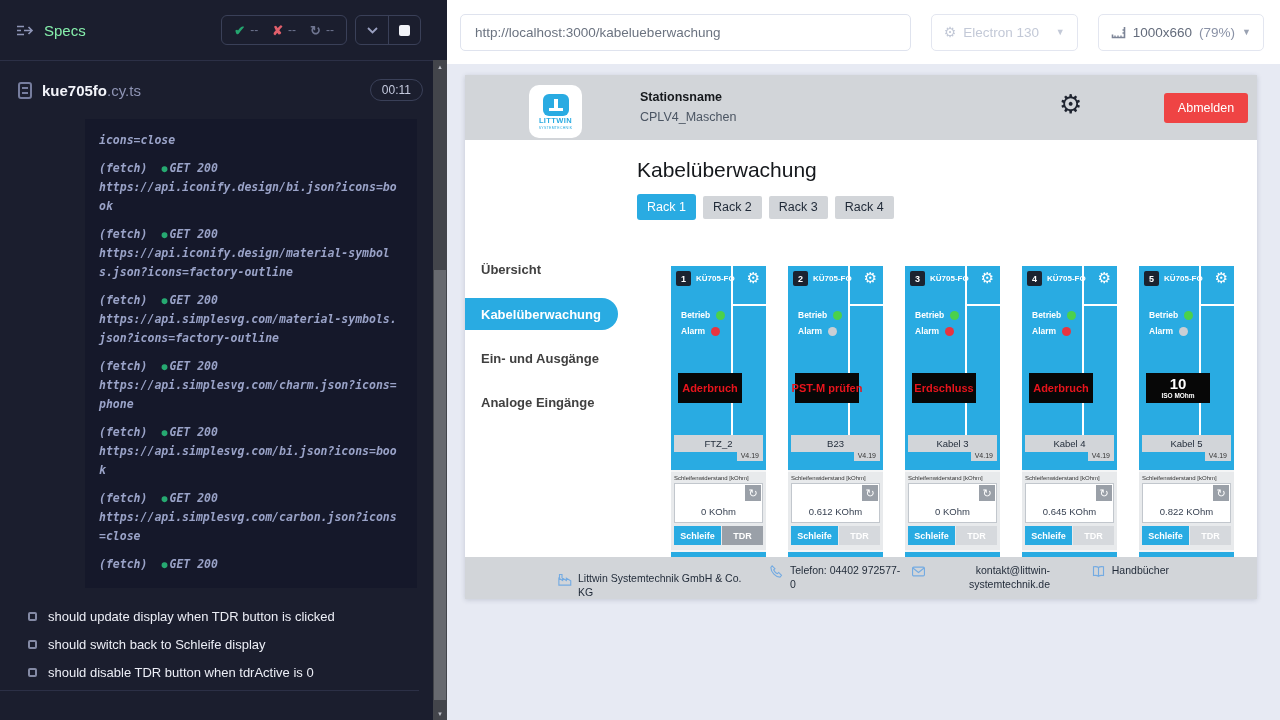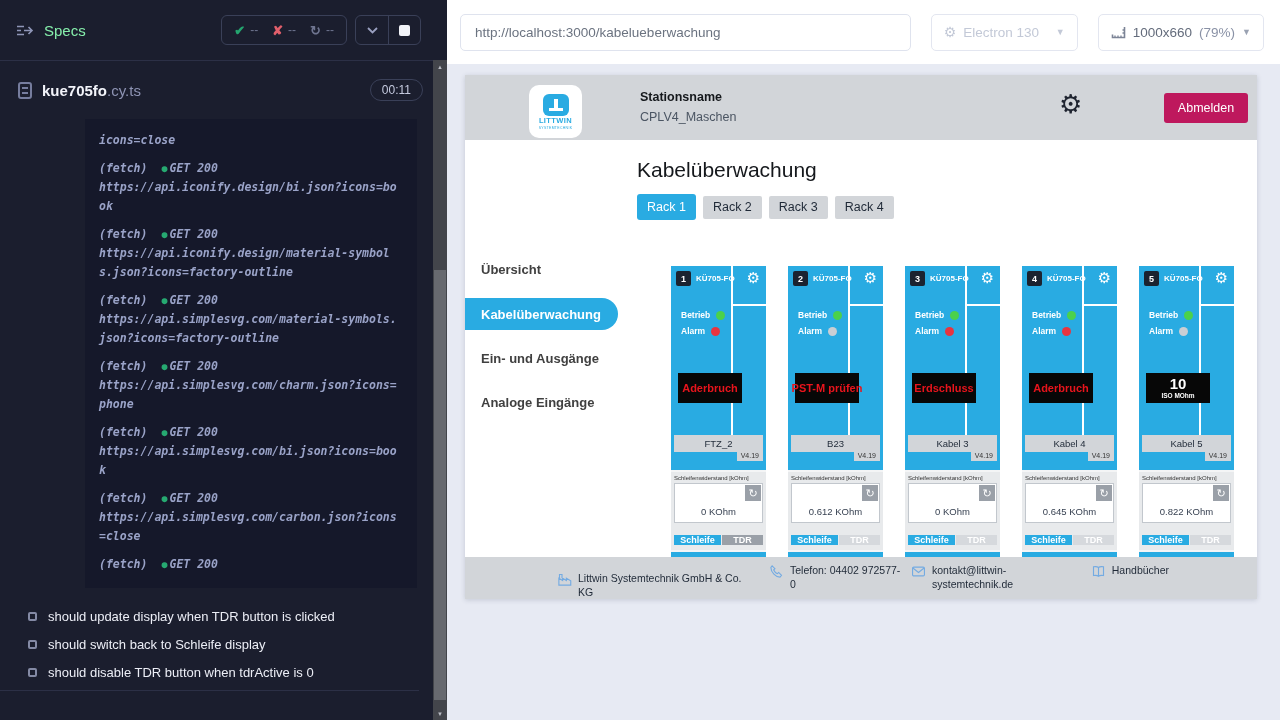--- a/index.html
+++ b/index.html
@@ -65,21 +65,21 @@
   .logo-tile { position:absolute; left:64px; top:10px; width:53px; height:53px; background:#fff; border-radius:10px; display:flex; flex-direction:column; align-items:center; justify-content:center; gap:1px; }
   .logo-mark { width:26px; height:22px; background:#29abe2; border-radius:6px; position:relative; }
   .logo-mark::before { content:""; position:absolute; left:6px; bottom:5px; width:14px; height:3px; background:#fff; }
   .logo-mark::after { content:""; position:absolute; left:11px; bottom:8px; width:4px; height:9px; background:#fff; }
   .logo-text { font-size:7.5px; font-weight:bold; color:#29abe2; letter-spacing:.4px; line-height:8px; }
   .logo-sub { font-size:3.5px; color:#29abe2; letter-spacing:.3px; line-height:4px; }
   .station-block { position:absolute; left:175px; top:13px; }
   .station-label { font-size:12.5px; font-weight:bold; color:#15181c; line-height:18px; }
   .station-value { font-size:12.5px; color:#4b5563; line-height:22px; }
   .header-gear { position:absolute; left:594px; top:14px; font-size:26px; color:#1f2430; line-height:30px; cursor:pointer; }
-  .logout-btn { position:absolute; left:699px; top:18px; width:84px; height:30px; background:#be185d; color:#fff; border:none; border-radius:3px; font-size:12.5px; font-family:"Liberation Sans",sans-serif; cursor:pointer; }
+  .logout-btn { position:absolute; left:699px; top:18px; width:84px; height:30px; background:#ef4444; color:#fff; border:none; border-radius:3px; font-size:12.5px; font-family:"Liberation Sans",sans-serif; cursor:pointer; }
 
   .app-sidebar { position:absolute; left:0; top:65px; width:155px; bottom:42px; background:#fff; }
   .side-item { position:absolute; left:16px; font-size:13px; font-weight:bold; color:#404040; cursor:pointer; }
   .side-item.i0 { top:122px; }
   .side-item.i2 { top:211px; }
   .side-item.i3 { top:255px; }
   .side-item-active { position:absolute; left:0; top:158px; width:153px; height:32px; background:#29abe2; border-radius:0 16px 16px 0; color:#fff; font-size:13px; font-weight:bold; display:flex; align-items:center; padding-left:16px; cursor:pointer; }
 
   .app-main-title { position:absolute; left:172px; top:83px; font-size:21px; color:#15181c; }
   .rack-tabs { position:absolute; left:172px; top:119px; display:flex; align-items:center; gap:7px; }
@@ -107,35 +107,35 @@
   .status-text { color:#e8141c; font-weight:bold; font-size:11px; white-space:nowrap; }
   .iso-value { color:#fff; font-weight:bold; font-size:15px; line-height:16px; }
   .iso-unit { color:#fff; font-weight:bold; font-size:6.5px; line-height:8px; }
   .card-name { position:absolute; left:3px; right:3px; top:156px; height:17px; background:#d2d5d9; color:#1f2937; font-size:9.5px; display:flex; align-items:center; justify-content:center; z-index:2;margin-top:13px; }
   .card-version { position:absolute; right:3px; top:184px; background:#d2d5d9; color:#333; font-size:7px; padding:2px 4px; }
   .card-panel { position:absolute; left:0; right:0; top:204px; height:82px; background:#e8eaec; border-top:2px solid #f4f5f6; border-bottom:2px solid #f4f5f6; }
   .panel-label { font-size:6px; color:#333; padding:3px 3px 2px 3px; white-space:nowrap; overflow:hidden; }
   .panel-value-box { position:relative; margin:0 3px; height:40px; background:#fff; border:1px solid #c2c7cd; }
   .refresh-btn { position:absolute; top:1px; right:1px; width:16px; height:16px; background:#9aa0a8; color:#fff; border:none; font-size:11px; line-height:16px; text-align:center; cursor:pointer; padding:0; }
   .panel-value { position:absolute; left:0; right:0; bottom:5px; text-align:center; font-size:9.5px; color:#374151; }
-  .panel-buttons { display:flex; margin:3px 3px 15px 3px; height:19px; gap:1px;align-items:flex-end; }
+  .panel-buttons { display:flex; margin:3px 3px 15px 3px; height:19px; gap:1px; }
   .btn-schleife { flex:1.15; background:#29abe2; color:#fff; border:none; font-size:9px; font-weight:bold; font-family:"Liberation Sans",sans-serif; cursor:pointer; }
   .btn-tdr { flex:1; border:none; font-size:9px; font-weight:bold; color:#fff; font-family:"Liberation Sans",sans-serif; cursor:pointer; }
   .btn-tdr.on { background:#9aa0a8; }
   .btn-tdr.off { background:#d6d9dd; }
 
   
   .app-footer { position:absolute; left:0; right:0; bottom:0; height:42px; background:#d2d5d9; z-index:5; display:flex; padding:6px 88px 0 92px; }
   .foot-item { display:flex; gap:6px; font-size:10.5px; line-height:14px; color:#1f2937; }
   .foot-item svg { flex:0 0 auto; margin-top:1px; }
   .foot-company { width:212px;margin-top:8px; }
   .foot-company .foot-text { width:178px; }
   .foot-phone { width:142px; }
   .foot-phone .foot-text { width:112px; }
-  .foot-email { width:160px; }
+  .foot-email { width:160px;text-align:right; }
   .foot-email .foot-text { width:118px; overflow-wrap:anywhere; }
   .foot-manuals { margin-left:auto; }
 </style>
 </head>
 <body>
 
 <div class="runner">
   <div class="runner-header">
     <div class="specs-title">
       <svg width="18" height="13" viewBox="0 0 18 13">

